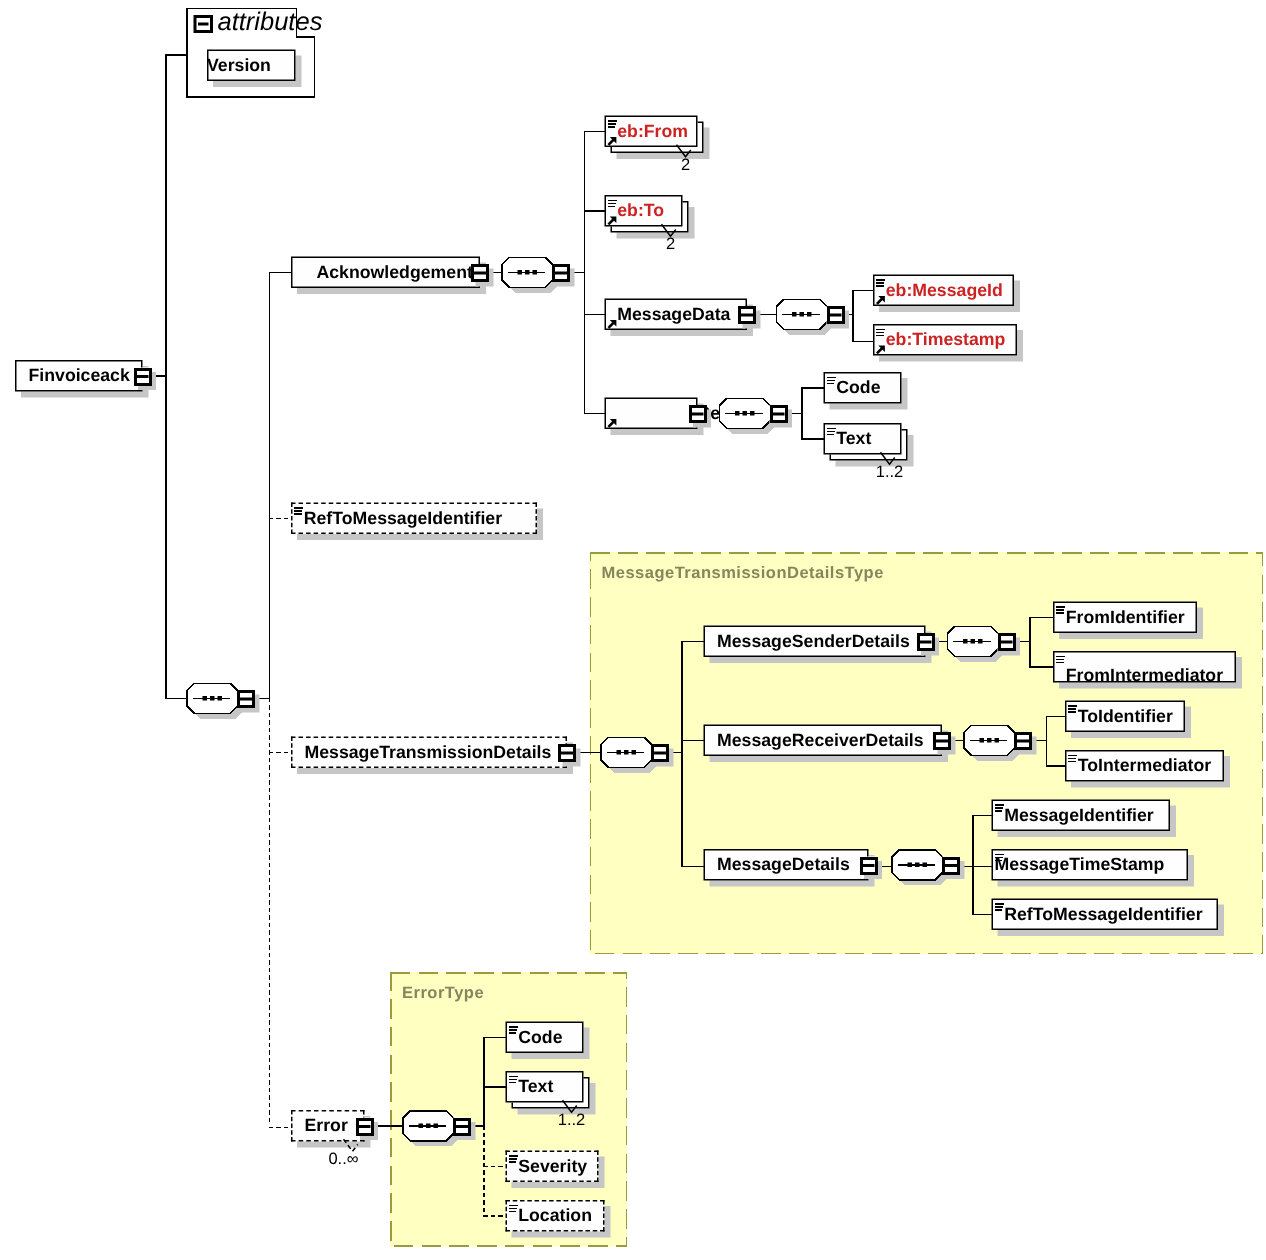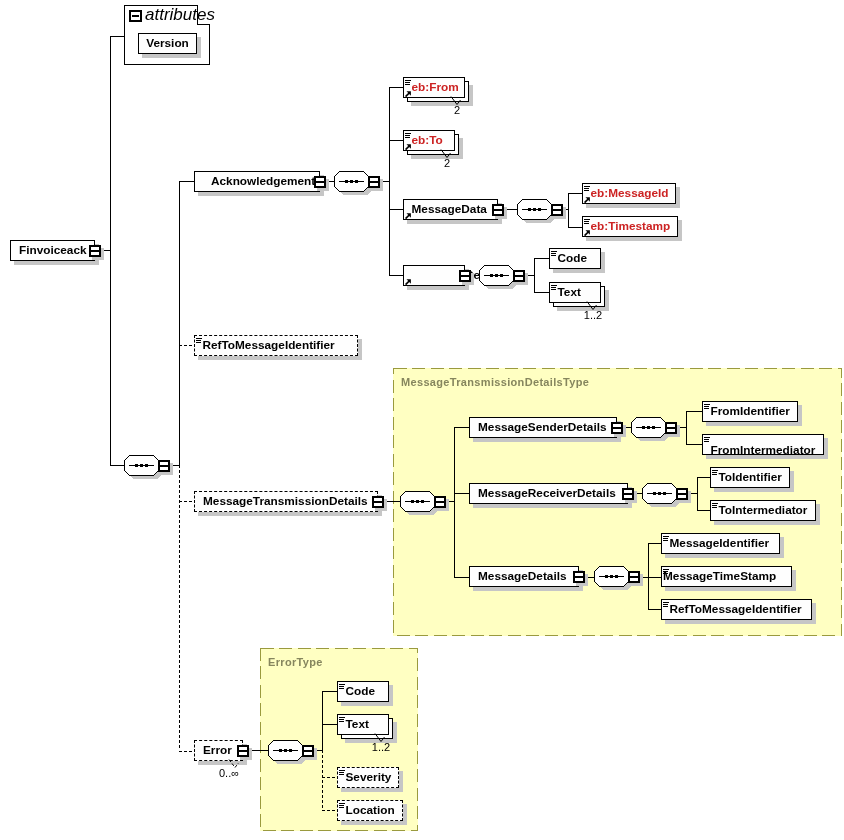--- a/index.html
+++ b/index.html
@@ -30,21 +30,21 @@
     <div style="left: 124px; top: 5px; width: 85px; height: 59px; background: rgb(255, 255, 255); clip-path: polygon(0px 0px, 73px 0px, 73px 19px, 85px 19px, 85px 59px, 0px 59px); position: absolute;"></div>
     <div class="expander" style="left: 129px; top: 9.5px; width: 12.5px; height: 12.5px; background: rgb(255, 255, 255); border: 2px solid rgb(0, 0, 0);">
       <i style="left: 1px; top: 3px; width: 7px; height: 2px; background: rgb(0, 0, 0);"></i>
     </div>
     <div class="grp-label" style="left: 145px; top: 8px; font-style: italic; color: rgb(0, 0, 0); font-size: 17px; line-height: 14px;">attributes</div>
     <div class="shadow" style="left: 14px; top: 244px; width: 85px; height: 21px; background: rgb(198, 198, 198);"></div>
     <div class="box" style="left: 10px; top: 240px; width: 85px; height: 21px; background: rgb(254, 254, 254); border: 1px solid rgb(0, 0, 0);"></div>
     <div class="box-label" style="left: 19px; top: 244px; line-height: 13px; color: rgb(0, 0, 0);">Finvoiceack</div>
     <div class="shadow" style="left: 142px; top: 37px; width: 59px; height: 21px; background: rgb(198, 198, 198);"></div>
     <div class="box" style="left: 138px; top: 33px; width: 59px; height: 21px; background: rgb(254, 254, 254); border: 1px solid rgb(0, 0, 0);"></div>
-    <div class="box-label" style="left: 138px; width: 59px; text-align: center; top: 37px; line-height: 13px; color: rgb(0, 0, 0);">Version</div>
+    <div class="box-label" style="left: 138px; width: 59px; top: 37px; line-height: 13px; color: rgb(0, 0, 0);">Version</div>
     <div class="shadow" style="left: 198px; top: 175px; width: 126px; height: 21px; background: rgb(198, 198, 198);"></div>
     <div class="box" style="left: 194px; top: 171px; width: 126px; height: 21px; background: rgb(254, 254, 254); border: 1px solid rgb(0, 0, 0);"></div>
     <div class="box-label" style="left: 211px; top: 175px; line-height: 13px; color: rgb(0, 0, 0);">Acknowledgement</div>
     <div class="shadow" style="left: 411px; top: 85px; width: 62px; height: 21px; background: rgb(198, 198, 198);"></div>
     <div class="box" style="left: 407px; top: 81px; width: 62px; height: 21px; background: rgb(254, 254, 254); border: 1px solid rgb(0, 0, 0);"></div>
     <div class="box" style="left: 403px; top: 77px; width: 62px; height: 21px; background: rgb(254, 254, 254); border: 1px solid rgb(0, 0, 0);"></div>
     <div class="box-label" style="left: 411.5px; top: 81px; line-height: 13px; color: rgb(204, 34, 34);">eb:From</div>
     <div class="occ" style="left: 427px; top: 104px; width: 60px; line-height: 12px;">2</div>
     <div class="shadow" style="left: 411px; top: 138px; width: 52px; height: 21px; background: rgb(198, 198, 198);"></div>
     <div class="box" style="left: 407px; top: 134px; width: 52px; height: 21px; background: rgb(254, 254, 254); border: 1px solid rgb(0, 0, 0);"></div>

